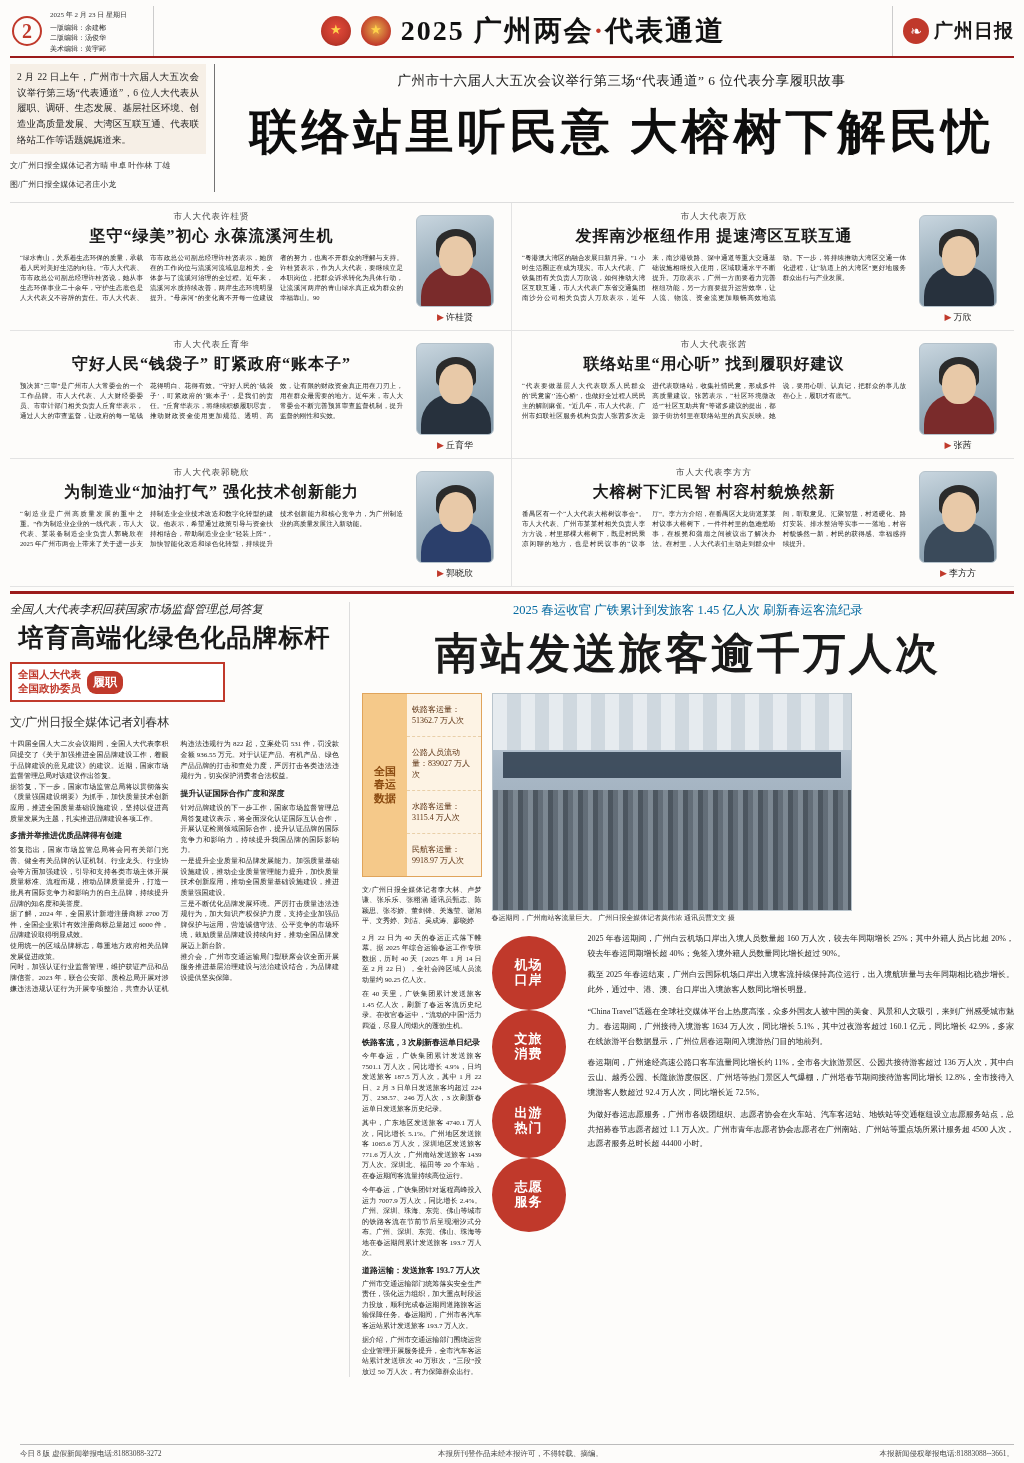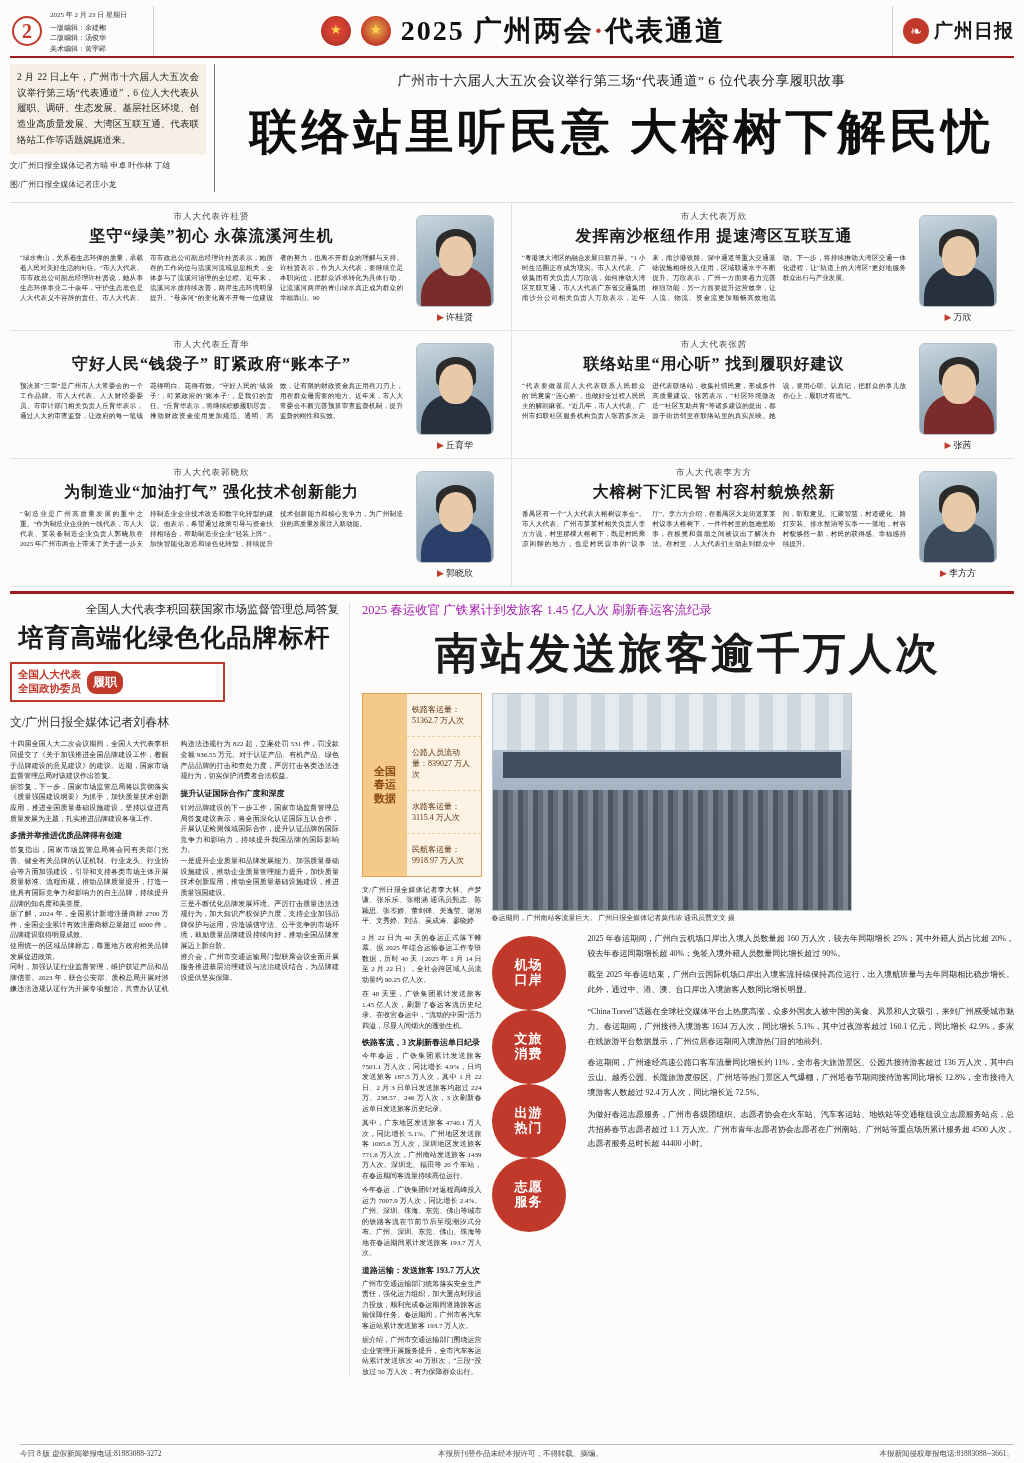--- a/index.html
+++ b/index.html
@@ -55,30 +55,30 @@
   .rep-photo.suit .body{ background:#27313d;}
   .rep-photo.red .body{ background:#7a2b2b;}
   .rep-photo.blue .body{ background:#2b3f6b;}
   .rep-name{ font-size:9px; margin-top:4px; color:#222;}
   .rep-name .arrow{ color:#c0392b; margin-right:2px;}
 
   
   .bottom{ display:flex; margin-top:4px; border-top:3px solid #9b1b1b; padding-top:8px;}
   .bl{ width:340px; border-right:1px solid #ddd; padding-right:10px;}
   .br{ flex:1; padding-left:12px;}
-  .bl-kicker{ font-size:11.5px; text-align:right; color:#222;}
+  .bl-kicker{ font-size:11.5px; text-align:left; color:#222;font-style:italic;}
   .bl-headline{ font-size:25px; font-weight:bold; text-align:center; letter-spacing:1px; margin-top:4px;}
   .badge-box{ margin-top:8px; display:flex; align-items:center; gap:6px; background:#fff; border:2px solid #c0392b; padding:4px 6px; width:215px;}
   .badge-left{ font-size:10.5px; line-height:1.35; color:#c0392b; font-weight:bold;}
   .badge-right{ background:#c0392b; color:#fff; font-size:12px; padding:3px 6px; border-radius:9px; font-weight:bold;}
   .bl-credit{ font-size:12px; margin-top:12px; color:#333;}
   .bl-cols{ column-count:2; column-gap:12px; font-size:7px; line-height:1.52; text-align:justify; margin-top:8px; color:#222; max-height:560px; overflow:hidden;}
   .bl-sub{ font-weight:bold; font-size:8px; display:block; margin:6px 0 3px;}
 
-  .br-kicker{ font-size:12.5px; text-align:left; color:#a21caf;}
+  .br-kicker{ font-size:12.5px; text-align:center; color:#0369a1;}
   .br-headline{ font-size:43px; font-weight:bold; text-align:center; letter-spacing:3px; margin-top:6px;}
   .br-mid{ display:flex; gap:10px; margin-top:10px;}
   .stats-box{ width:270px; }
   .stats-inner{ display:flex; border:1px solid #e0a45b; }
   .stats-label{ width:44px; background:#f5c98a; display:flex; align-items:center; justify-content:center; font-size:11px; font-weight:bold; color:#8a4a10; text-align:center; line-height:1.2; padding:2px;}
   .stats-list{ flex:1; background:#fdf3e4;}
   .stats-row{ font-size:8px; padding:10px 5px; border-bottom:1px dashed #e9cfa8; color:#5a3010;}
   .stats-row:last-child{border-bottom:none;}
   .br-text{ flex:1; font-size:7px; line-height:1.5; text-align:justify; color:#222;}
   .photo-main{ width:360px; height:218px; background:linear-gradient(180deg,#cdd8e2 0%,#a9b8c6 35%,#8d9dab 100%); position:relative; overflow:hidden; border:1px solid #b9c4cc;}

